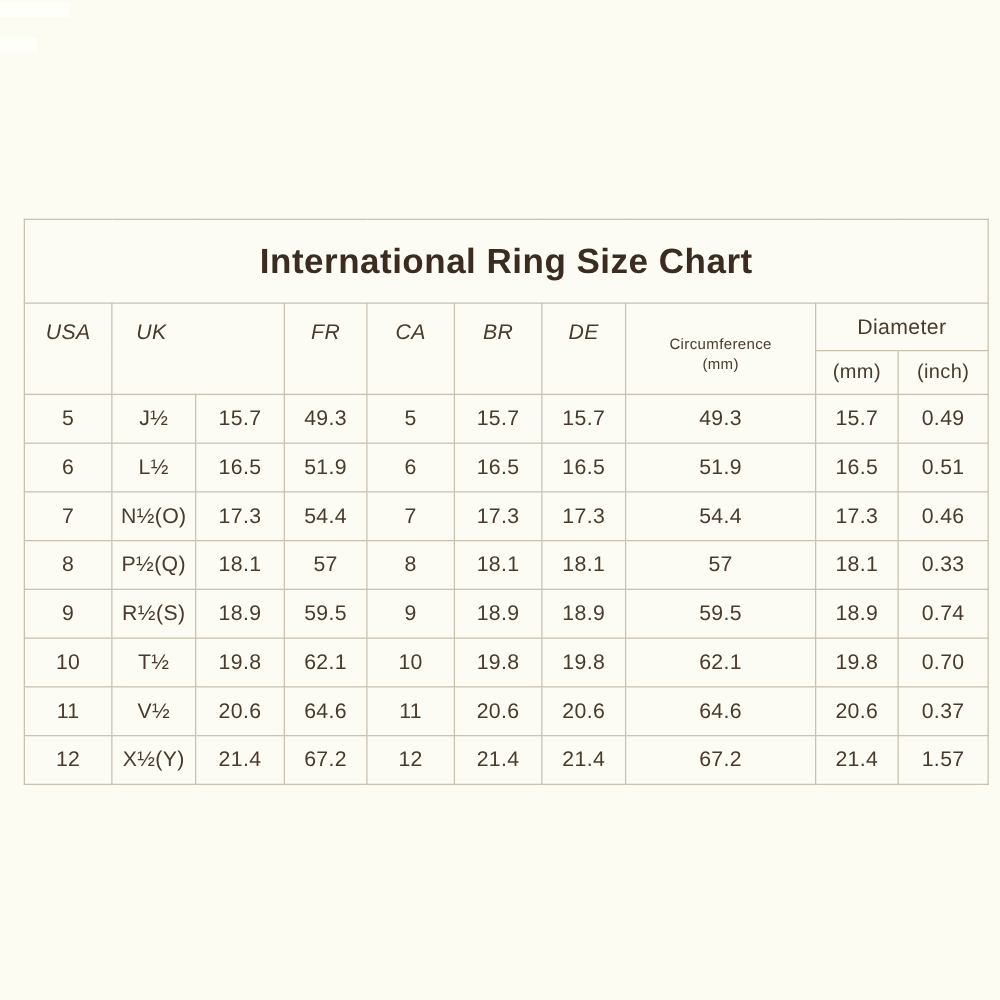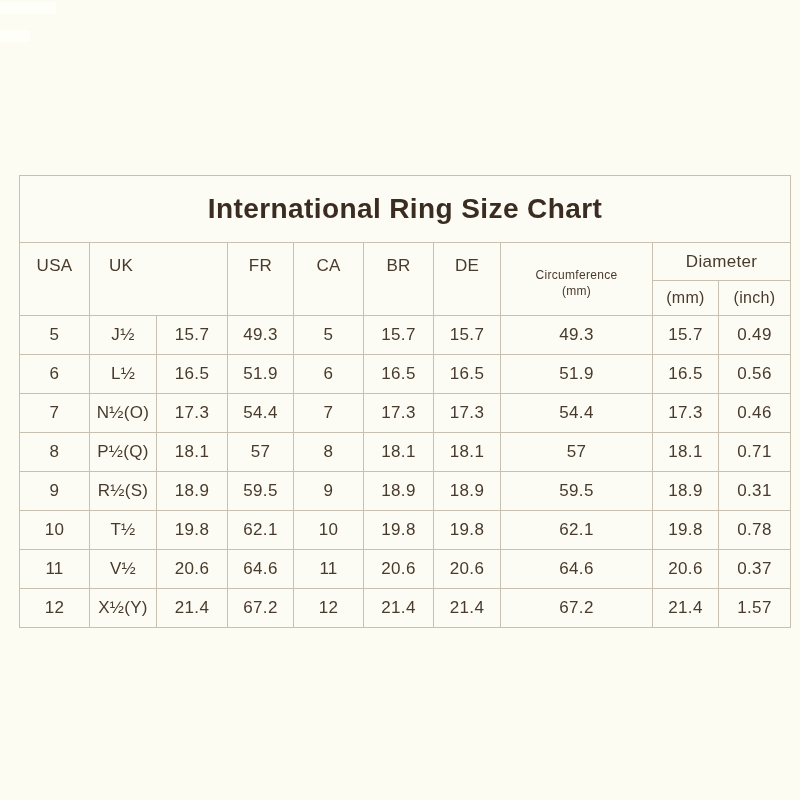--- a/index.html
+++ b/index.html
@@ -55,20 +55,21 @@
     font-weight: 600;
     letter-spacing: 0.4px;
     color: #3a2c21;
     vertical-align: middle;
   }
   tr.head-1 { height: 38px; }
   tr.head-2 { height: 35px; }
   .ring-table th.country {
     vertical-align: top;
     padding-top: 13px;
+    font-style: italic;
   }
   .ring-table th.uk-header {
     text-align: left;
     padding-left: 19px;
   }
   .ring-table th.circ-header {
     vertical-align: middle;
     font-size: 12px;
     line-height: 1.35;
     padding-top: 8px;
@@ -140,21 +141,21 @@
         <tr>
           <td>6</td>
           <td>L½</td>
           <td>16.5</td>
           <td>51.9</td>
           <td>6</td>
           <td>16.5</td>
           <td>16.5</td>
           <td>51.9</td>
           <td>16.5</td>
-          <td>0.56</td>
+          <td>0.51</td>
         </tr>
         <tr>
           <td>7</td>
           <td>N½(O)</td>
           <td>17.3</td>
           <td>54.4</td>
           <td>7</td>
           <td>17.3</td>
           <td>17.3</td>
           <td>54.4</td>
@@ -164,45 +165,45 @@
         <tr>
           <td>8</td>
           <td>P½(Q)</td>
           <td>18.1</td>
           <td>57</td>
           <td>8</td>
           <td>18.1</td>
           <td>18.1</td>
           <td>57</td>
           <td>18.1</td>
-          <td>0.71</td>
+          <td>0.33</td>
         </tr>
         <tr>
           <td>9</td>
           <td>R½(S)</td>
           <td>18.9</td>
           <td>59.5</td>
           <td>9</td>
           <td>18.9</td>
           <td>18.9</td>
           <td>59.5</td>
           <td>18.9</td>
-          <td>0.31</td>
+          <td>0.74</td>
         </tr>
         <tr>
           <td>10</td>
           <td>T½</td>
           <td>19.8</td>
           <td>62.1</td>
           <td>10</td>
           <td>19.8</td>
           <td>19.8</td>
           <td>62.1</td>
           <td>19.8</td>
-          <td>0.78</td>
+          <td>0.70</td>
         </tr>
         <tr>
           <td>11</td>
           <td>V½</td>
           <td>20.6</td>
           <td>64.6</td>
           <td>11</td>
           <td>20.6</td>
           <td>20.6</td>
           <td>64.6</td>

